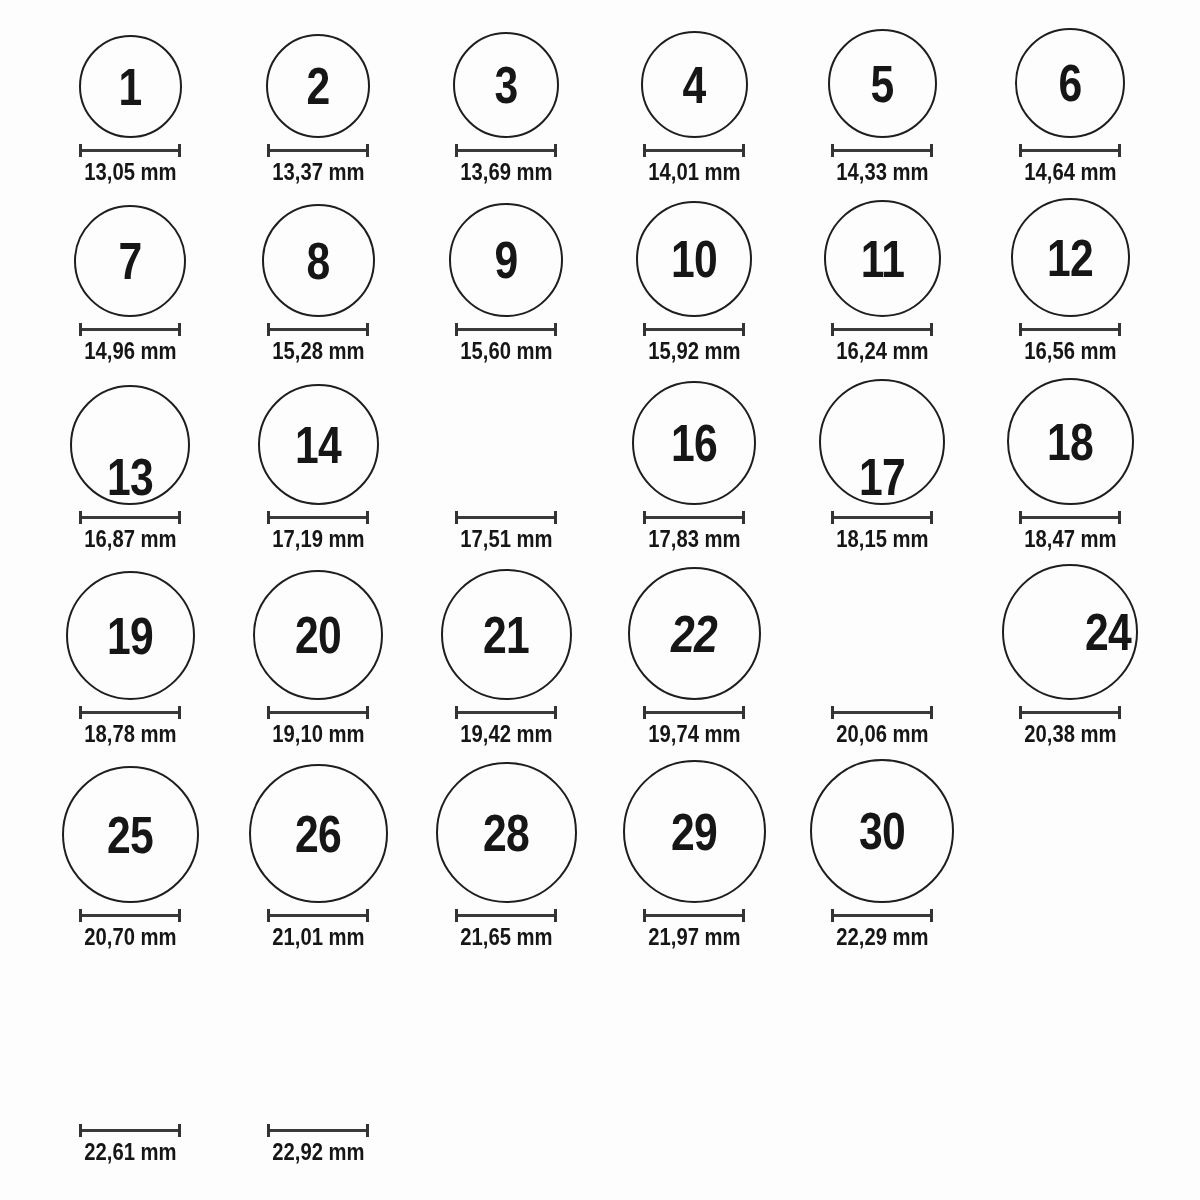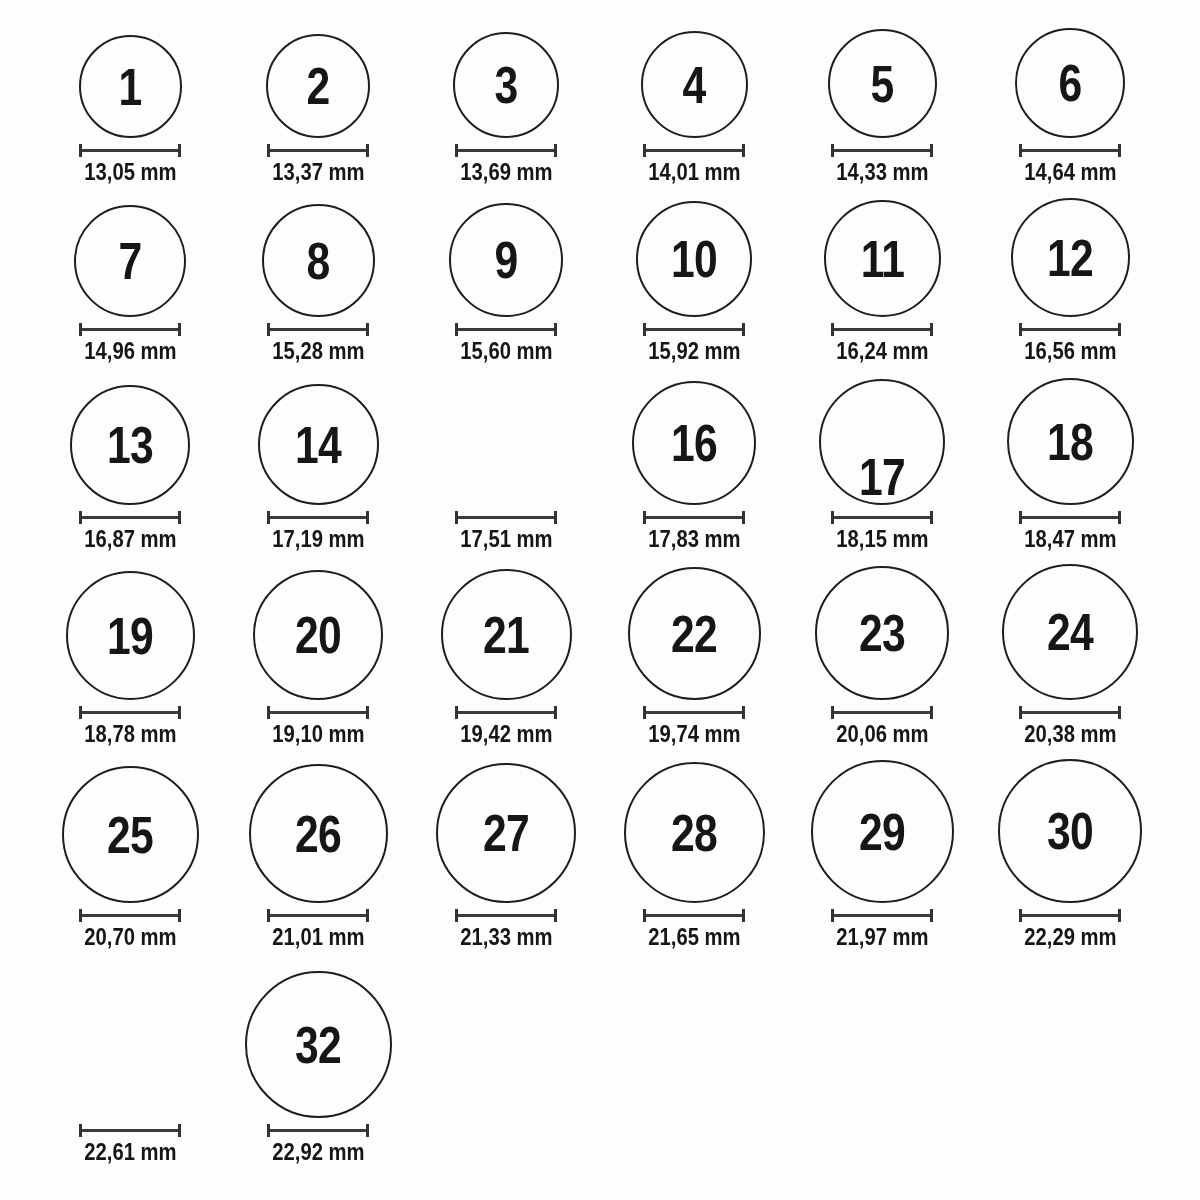--- a/index.html
+++ b/index.html
@@ -188,21 +188,21 @@
           <span class="ring-num">12</span>
         </div>
         <div class="mline">
           <span class="bar"></span>
         </div>
         <div class="mlabel">16,56 mm</div>
       </div>
     </div>
     <div class="row" style="height: 188px;">
       <div class="cell">
-        <div class="ring-circle" style="width: 116px; height: 116px;">
+        <div class="ring-circle" style="width: 116px; height: 116px; align-items: flex-end;">
           <span class="ring-num">13</span>
         </div>
         <div class="mline">
           <span class="bar"></span>
         </div>
         <div class="mlabel">16,87 mm</div>
       </div>
       <div class="cell">
         <div class="ring-circle" style="width: 117px; height: 117px;">
           <span class="ring-num">14</span>
@@ -268,39 +268,36 @@
       <div class="cell">
         <div class="ring-circle" style="width: 127px; height: 127px; text-align: right;">
           <span class="ring-num">21</span>
         </div>
         <div class="mline">
           <span class="bar"></span>
         </div>
         <div class="mlabel">19,42 mm</div>
       </div>
       <div class="cell">
-        <div class="ring-circle" style="width: 129px; height: 129px;">
+        <div class="ring-circle" style="width: 129px; height: 129px; font-style: italic;">
           <span class="ring-num">22</span>
         </div>
         <div class="mline">
           <span class="bar"></span>
         </div>
         <div class="mlabel">19,74 mm</div>
       </div>
       <div class="cell">
-        <div class="ring-circle" style="width: 130px; height: 130px;">
-          <span class="ring-num">23</span>
-        </div>
         <div class="mline">
           <span class="bar"></span>
         </div>
         <div class="mlabel">20,06 mm</div>
       </div>
       <div class="cell">
-        <div class="ring-circle" style="width: 132px; height: 132px;">
+        <div class="ring-circle" style="width: 132px; height: 132px; justify-content: flex-end;">
           <span class="ring-num">24</span>
         </div>
         <div class="mline">
           <span class="bar"></span>
         </div>
         <div class="mlabel">20,38 mm</div>
       </div>
     </div>
     <div class="row" style="height: 203px;">
       <div class="cell">
@@ -315,29 +312,20 @@
       <div class="cell">
         <div class="ring-circle" style="width: 135px; height: 135px;">
           <span class="ring-num">26</span>
         </div>
         <div class="mline">
           <span class="bar"></span>
         </div>
         <div class="mlabel">21,01 mm</div>
       </div>
       <div class="cell">
-        <div class="ring-circle" style="width: 136px; height: 136px;">
-          <span class="ring-num">27</span>
-        </div>
-        <div class="mline">
-          <span class="bar"></span>
-        </div>
-        <div class="mlabel">21,33 mm</div>
-      </div>
-      <div class="cell">
         <div class="ring-circle" style="width: 137px; height: 137px;">
           <span class="ring-num">28</span>
         </div>
         <div class="mline">
           <span class="bar"></span>
         </div>
         <div class="mlabel">21,65 mm</div>
       </div>
       <div class="cell">
         <div class="ring-circle" style="width: 139px; height: 139px;">
@@ -359,22 +347,19 @@
       </div>
     </div>
     <div class="row" style="height: 215px;">
       <div class="cell">
         <div class="mline">
           <span class="bar"></span>
         </div>
         <div class="mlabel">22,61 mm</div>
       </div>
       <div class="cell">
-        <div class="ring-circle" style="width: 143px; height: 143px;">
-          <span class="ring-num">32</span>
-        </div>
         <div class="mline">
           <span class="bar"></span>
         </div>
         <div class="mlabel">22,92 mm</div>
       </div>
     </div>
   </div>
 
 </body></html>

